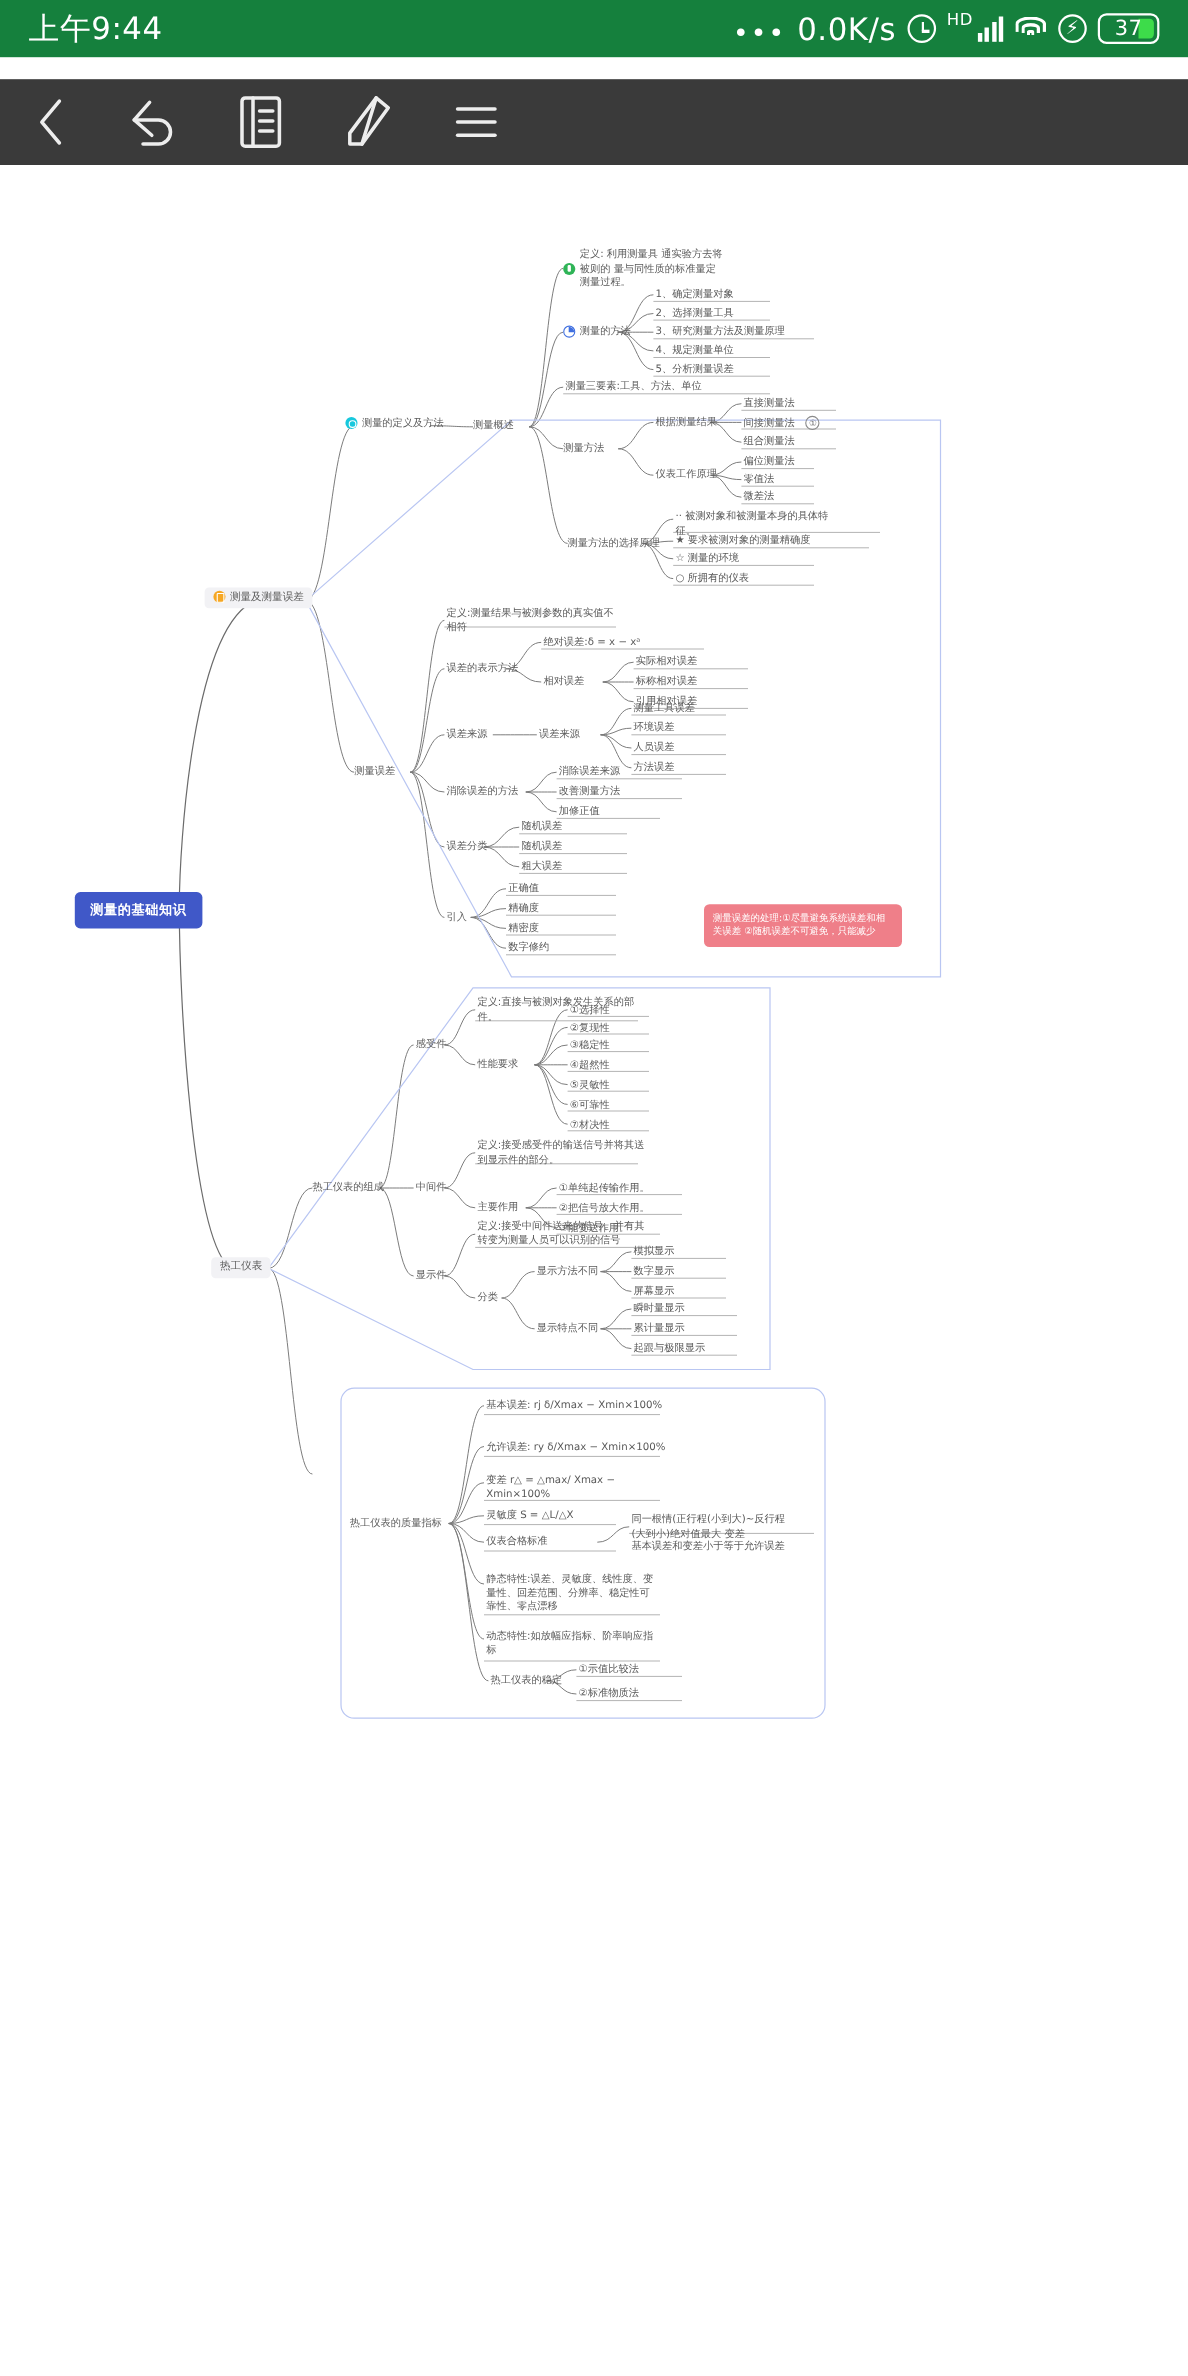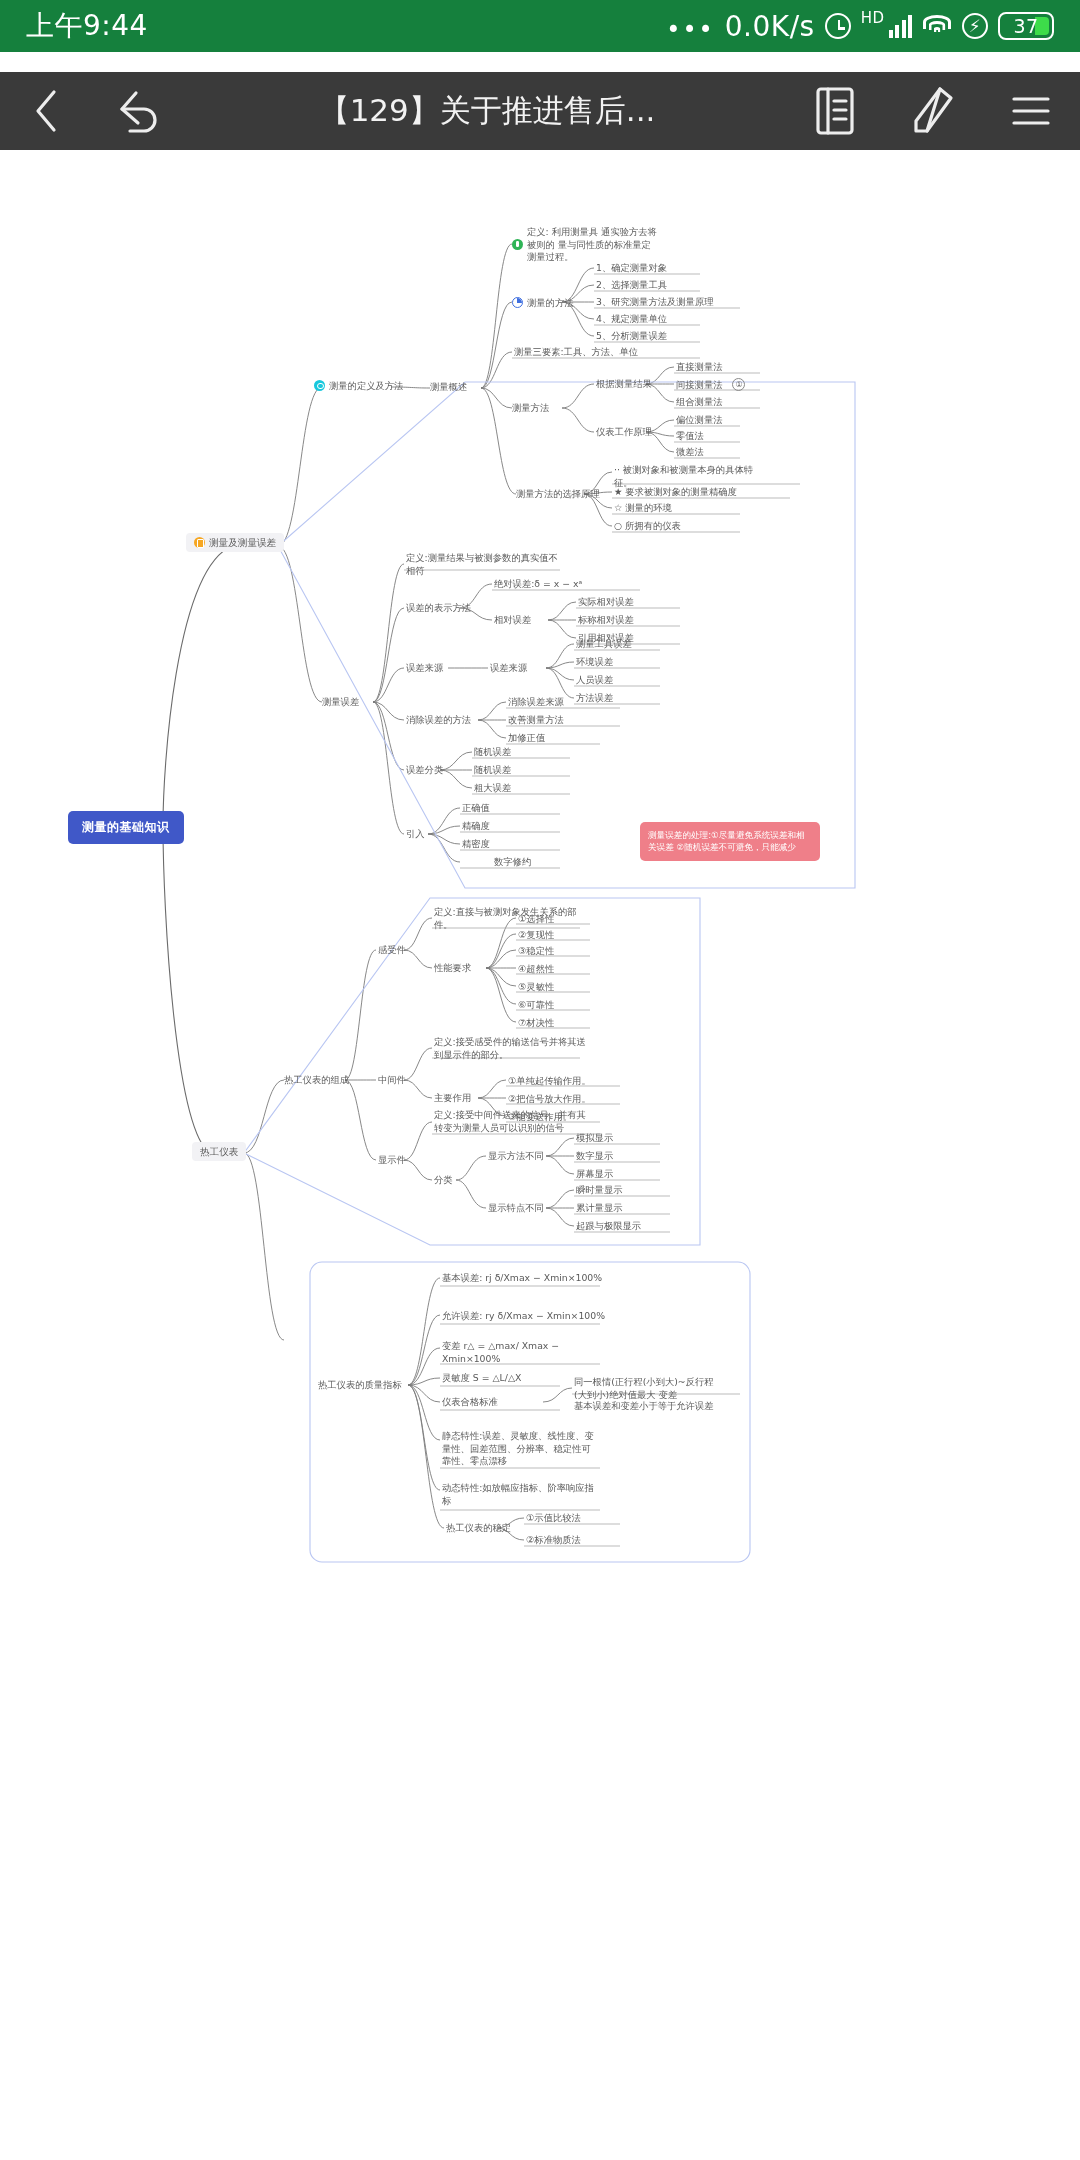--- a/index.html
+++ b/index.html
@@ -128,21 +128,20 @@
     <svg class="ic-sv" width="38" height="48" viewBox="0 0 38 48">
       <path d="M27 5 L11 24 L27 43"></path>
     </svg>
   </div>
   <div class="slot ab-undo">
     <svg class="ic-sv" width="52" height="48" viewBox="0 0 52 48">
       <path d="M22 6 L8 22 L24 36"></path>
       <path d="M8 22 H30 a11 11 0 0 1 0 22 H16"></path>
     </svg>
   </div>
-  <div class="ab-title">【129】关于推进售后...</div>
   <div class="slot ab-icon">
     <svg class="ic-sv" width="44" height="52" viewBox="0 0 44 52">
       <rect x="5" y="4" width="34" height="44" rx="3"></rect>
       <line x1="15" y1="4" x2="15" y2="48"></line>
       <line x1="21" y1="16" x2="33" y2="16"></line>
       <line x1="21" y1="25" x2="33" y2="25"></line>
       <line x1="21" y1="34" x2="33" y2="34"></line>
     </svg>
   </div>
   <div class="slot ab-icon">
@@ -440,21 +439,21 @@
 
   <div class="node" style="left:406px; top:614px;">误差分类</div>
   <div class="node leaf" style="left:474px; top:596px;">随机误差</div>
   <div class="node leaf" style="left:474px; top:614px;">随机误差</div>
   <div class="node leaf" style="left:474px; top:632px;">粗大误差</div>
 
   <div class="node" style="left:406px; top:678px;">引入</div>
   <div class="node leaf" style="left:462px; top:652px;">正确值</div>
   <div class="node leaf" style="left:462px; top:670px;">精确度</div>
   <div class="node leaf" style="left:462px; top:688px;">精密度</div>
-  <div class="node leaf" style="left:462px; top:706px;margin-left:32px;">数字修约</div>
+  <div class="node leaf" style="left:462px; top:706px;">数字修约</div>
 
   <div class="note" style="left:640px; top:672px; width:180px;">测量误差的处理:①尽量避免系统误差和相关误差
 ②随机误差不可避免，只能减少</div>
 
   <div class="node" style="left:284px; top:924px;">热工仪表的组成</div>
 
   <div class="node" style="left:378px; top:794px;">感受件</div>
   <div class="node leaf wrap2" style="left:434px; top:756px;">定义:直接与被测对象发生关系的部件。</div>
   <div class="node" style="left:434px; top:812px;">性能要求</div>
   <div class="node leaf" style="left:518px; top:763px;">①选择性</div>

